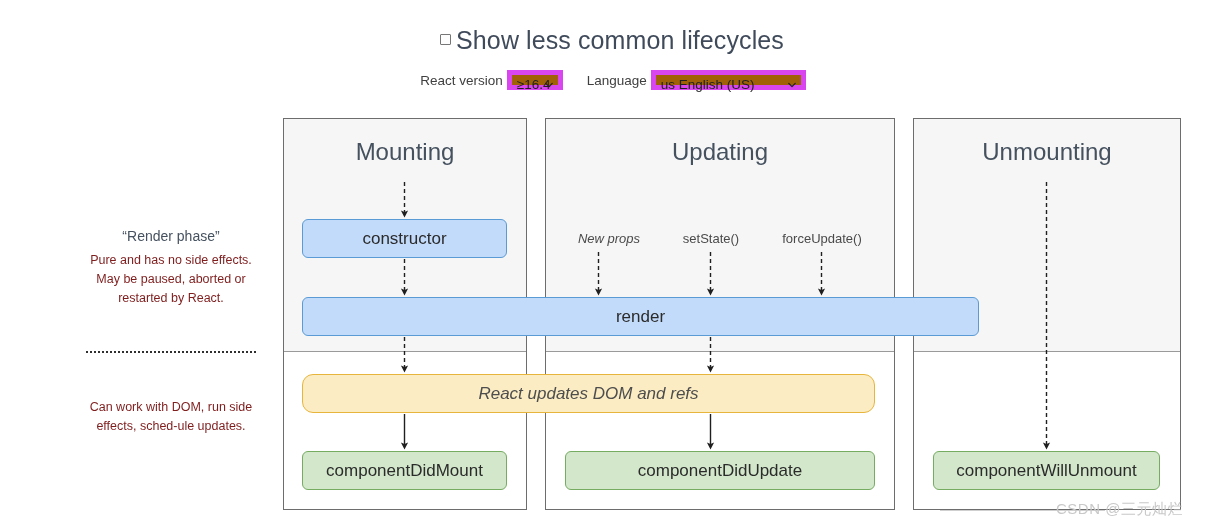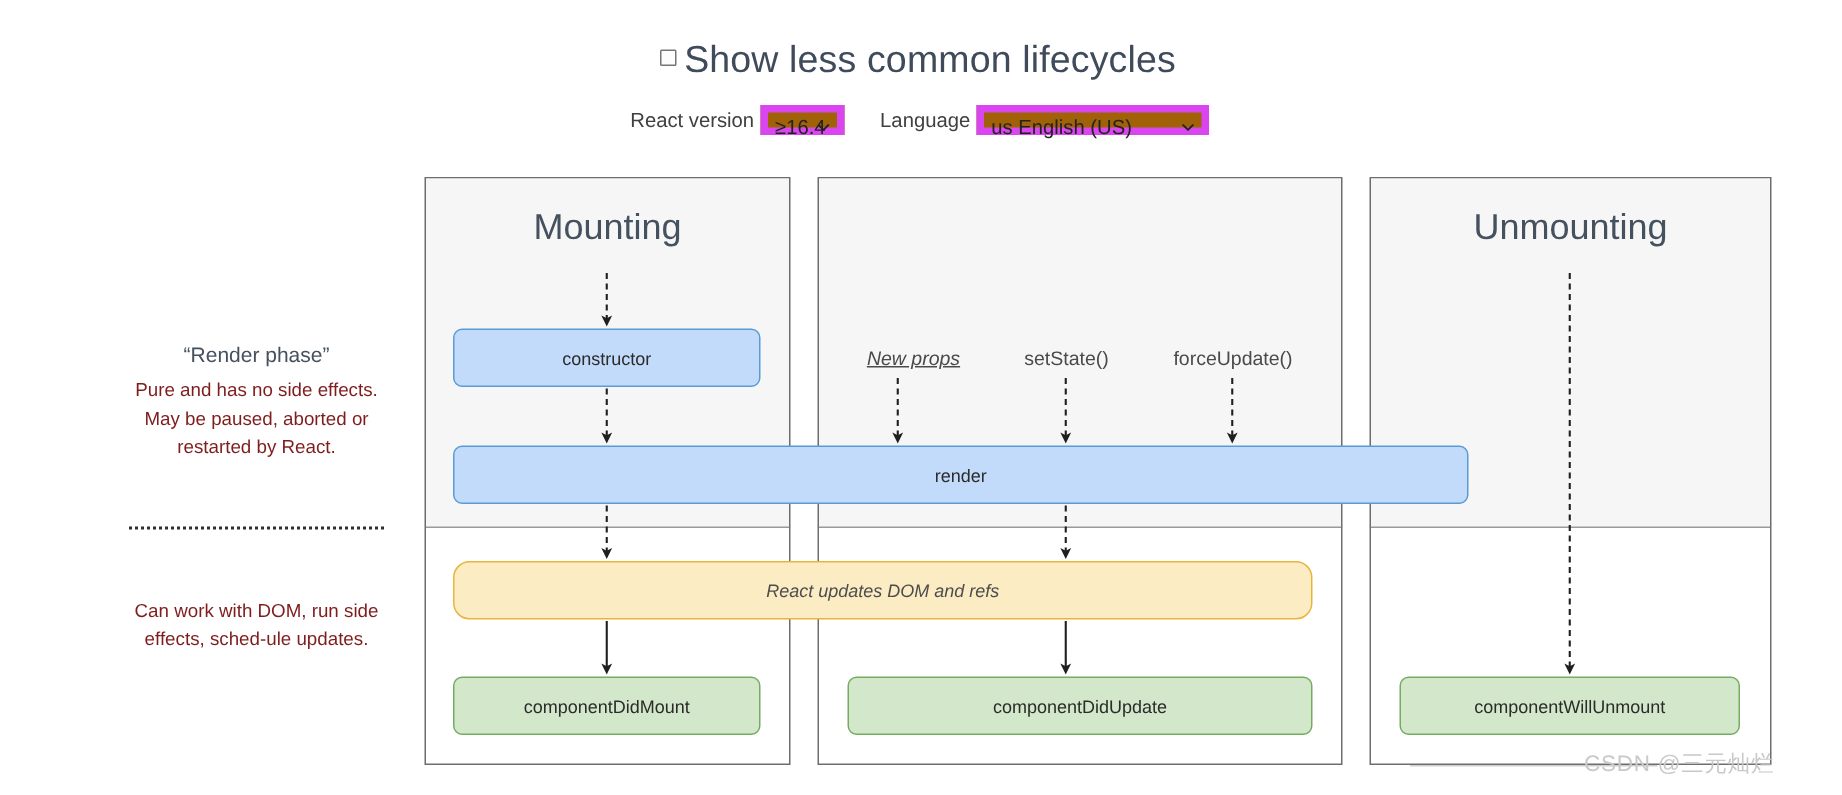--- a/index.html
+++ b/index.html
@@ -167,21 +167,21 @@
   #col-unmounting { left: 913px; width: 268px; }
 
   
   .lc-box {
     position: absolute;
     box-sizing: border-box;
     border-radius: 6px;
     display: flex;
     align-items: center;
     justify-content: center;
-    font-size: 12px;
+    font-size: 17px;
     color: #2b2b2b;
     z-index: 5;
     text-align: right;
   }
   .lc-blue {
     background: #c3dbfa;
     border: 1px solid #5b9bd5;
   }
   .lc-green {
     background: #d3e8cb;
@@ -216,21 +216,21 @@
   
   .trigger-label {
     position: absolute;
     font-size: 13px;
     color: #4a4a4a;
     text-align: center;
     white-space: nowrap;
     z-index: 4;
   }
   .trigger-italic { font-style: italic; }
-  #lbl-new-props   { left: 559px; top: 231px; width: 100px; text-decoration: underline; }
+  #lbl-new-props   { left: 559px; top: 231px; width: 100px; }
   #lbl-set-state   { left: 662px; top: 231px; width: 98px;  }
   #lbl-force-update{ left: 770px; top: 231px; width: 104px; }
 
   
   .arrow-svg {
     position: absolute;
     z-index: 3;
     overflow: visible;
   }
 
@@ -292,20 +292,21 @@
 
 </div>
 
 <div class="column" id="col-mounting">
   <div class="column-top"></div>
   <div class="column-title">Mounting</div>
 </div>
 
 <div class="column" id="col-updating">
   <div class="column-top"></div>
+  <div class="column-title">Updating</div>
 </div>
 
 <div class="column" id="col-unmounting">
   <div class="column-top"></div>
   <div class="column-title">Unmounting</div>
 </div>
 
 <svg class="arrow-svg" style="left:0;top:0;width:1228px;height:530px;">
   <defs>
     <marker id="ah" markerWidth="9" markerHeight="9" refX="4.2" refY="4.4" orient="auto" markerUnits="userSpaceOnUse">

